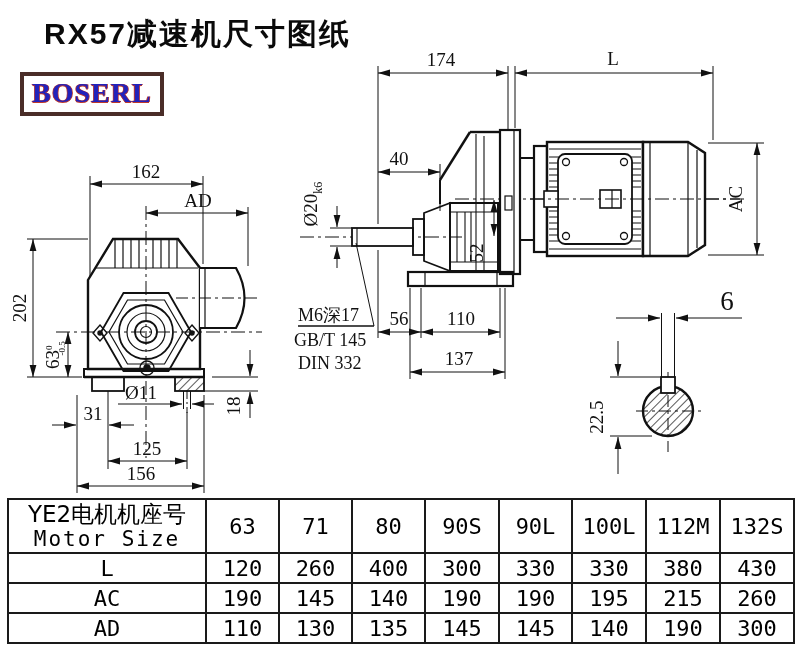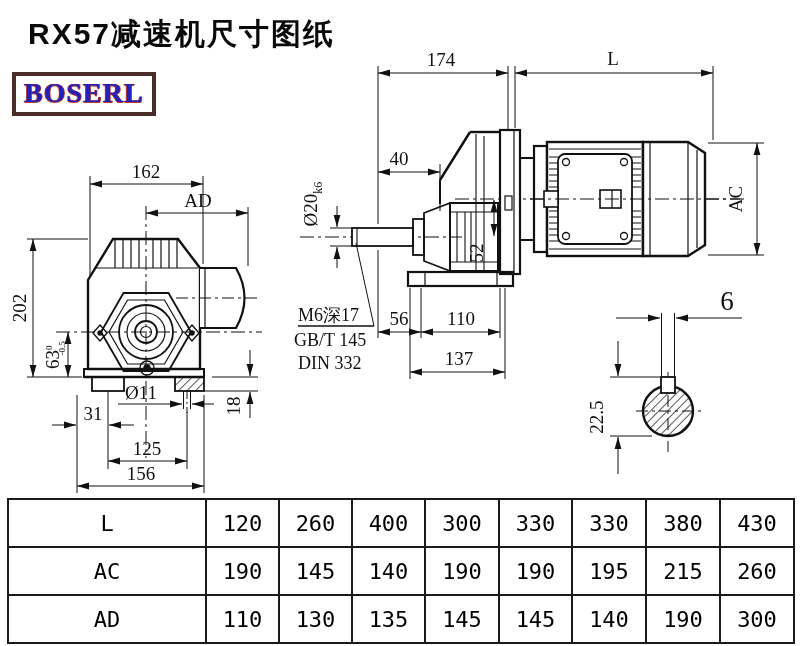--- a/index.html
+++ b/index.html
@@ -1,20 +1,20 @@
 <!DOCTYPE html>
 <html><head>
 <meta charset="utf-8">
 <style>
   html,body{margin:0;padding:0;background:#ffffff;}
   body{width:800px;height:646px;position:relative;overflow:hidden;
        font-family:"Liberation Sans",sans-serif;color:#111;}
-  .title{position:absolute;left:28px;top:14px;font-size:30px;font-weight:700;
+  .title{position:absolute;left:44px;top:14px;font-size:30px;font-weight:700;
          letter-spacing:2px;color:#0a0a0a;font-family:"Liberation Sans",sans-serif;text-align:center;}
-  .logo{position:absolute;left:12px;top:72px;border:4px solid #4a2d28;
+  .logo{position:absolute;left:20px;top:72px;border:4px solid #4a2d28;
         background:#fff;padding:1px 8px 3px 8px;}
   .logo span{font-family:"Liberation Serif",serif;font-size:28px;font-weight:600;
         color:#2222bb;letter-spacing:1px;
         text-shadow:0.8px 0 0 #c0392b,-0.8px 0 0 #c0392b,0 0.8px 0 #c0392b;}
   svg.draw{position:absolute;left:0;top:0;}
   svg.draw text{font-family:"Liberation Serif",serif;fill:#111;}
   .dimtx{font-size:19px;}
   .dimtx-big{font-size:27px;}
   .notetx{font-size:18px;}
   table.spec{position:absolute;left:7px;top:498px;width:786px;height:146px;
@@ -299,20 +299,34 @@
       <col style="width:73px">
       <col style="width:73px">
       <col style="width:73px">
     <col style="width:74px">
       <col style="width:73px">
       <col style="width:74px">
       <col style="width:74px">
       <col style="width:74px">
   </colgroup>
   <tbody>
+      <tr style="height:54px;">
+    <th>
+      <div class="hdr-cn">YE2电机机座号</div>
+      <div class="hdr-en">Motor Size</div>
+    </th>
+    <th>63</th>
+    <th>71</th>
+    <th>80</th>
+    <th>90S</th>
+    <th>90L</th>
+    <th>100L</th>
+    <th>112M</th>
+    <th>132S</th>
+  </tr>
   <tr style="height:30px;">
     <td>L</td>
     <td>120</td>
     <td>260</td>
     <td>400</td>
     <td>300</td>
     <td>330</td>
     <td>330</td>
     <td>380</td>
     <td>430</td>

